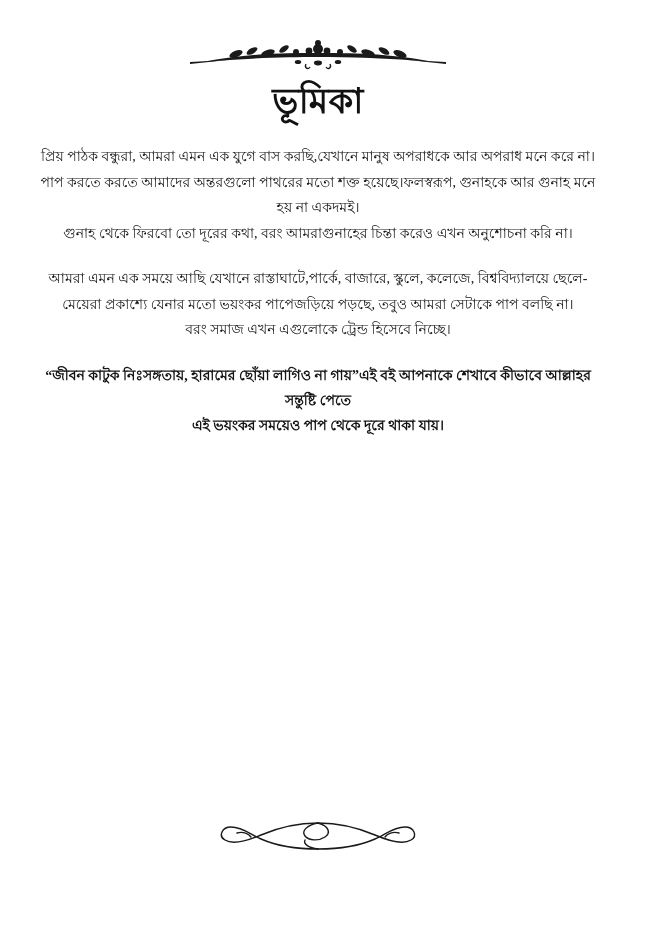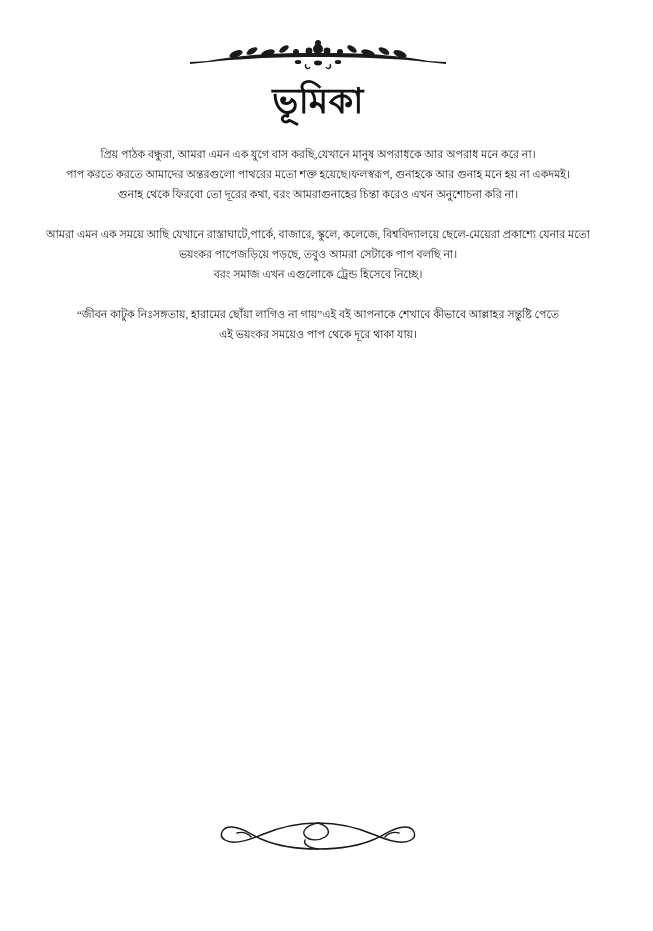--- a/index.html
+++ b/index.html
@@ -52,29 +52,30 @@
     text-align: center;
   }
 
   .body-block {
     width: 100%;
     max-width: 572px;
   }
 
   .para {
     font-family: "Liberation Serif", serif;
-    font-size: 11px;
+    font-size: 14px;
     line-height: 1.82;
     color: #141414;
     text-align: center;
     margin: 0 0 20px 0;
     white-space: pre-wrap;
   }
   .para:last-child {
     margin-bottom: 8px;
+    font-weight: bold;
   }
 
   
   .bottom-ornament-wrap {
     margin-top: auto;
     padding-bottom: 52px;
     display: flex;
     justify-content: center;
     width: 100%;
   }

